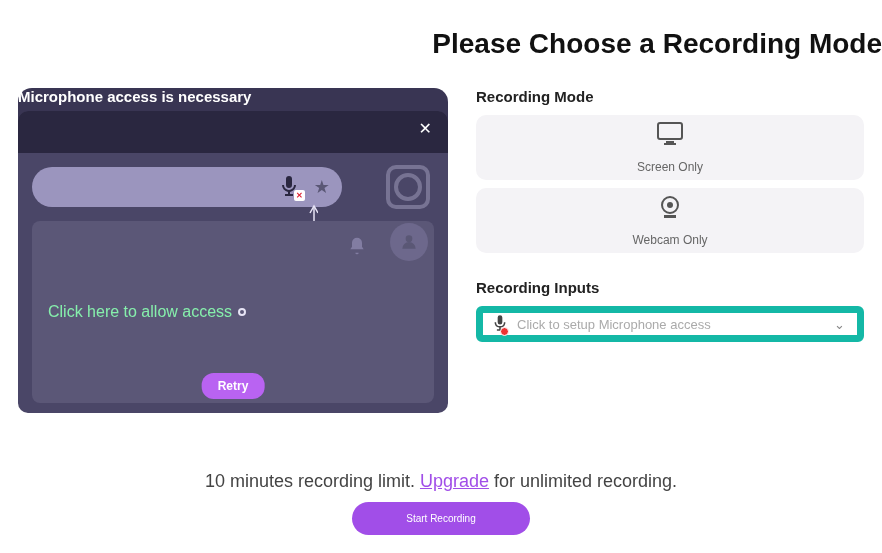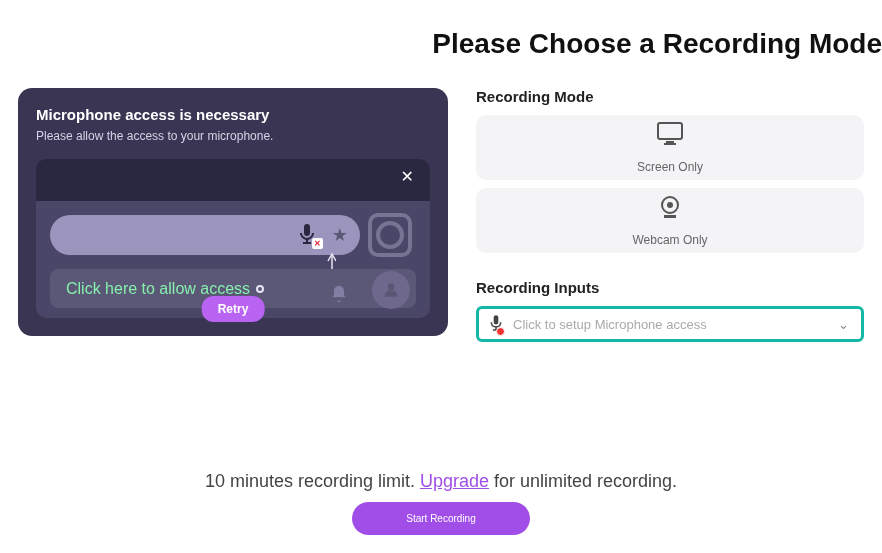--- a/index.html
+++ b/index.html
@@ -19,24 +19,23 @@
     margin-bottom: 28px;
   }
   .main {
     display: flex;
     gap: 28px;
     padding: 0 18px;
   }
   
   .panel {
     width: 430px;
-    height: 248px;
+    height: 325px;
     background: #393553;
     border-radius: 14px;
-    padding: 18px;
     position: relative;
     display: flex;
     flex-direction: column;
   }
   .panel-title {
     color: #fff;
     font-size: 15px;
     font-weight: 600;
     margin-bottom: 6px;
   }
@@ -203,21 +202,21 @@
   }
   .mode.active {
     background: linear-gradient(135deg,#c675f5,#a14ee8);
     color: #fff;
   }
   .mode-ic { color:#555; }
   .mode.active .mode-ic { color:#fff; }
   .dropdown {
     width: 100%;
     height: 36px;
-    border: 3px solid #14b8a6;
+    border: 7px solid #14b8a6;
     border-radius: 6px;
     display: flex;
     align-items: center;
     padding: 0 10px;
     gap: 10px;
     cursor: pointer;
     color: #aaa;
     font-size: 13px;
     position: relative;
   }
@@ -269,21 +268,20 @@
   }
 </style>
 </head>
 <body>
 
 <h1 class="page-title">Please Choose a Recording Mode</h1>
 
 <div class="main">
   <div class="panel">
     <div class="panel-title">Microphone access is necessary</div>
-    <div class="panel-sub">Please allow the access to your microphone.</div>
     <div class="demo-box">
       <div class="demo-header">
         <span class="close-x">✕</span>
       </div>
       <div class="demo-bar">
         <span class="mic-badge">
           <svg width="18" height="20" viewBox="0 0 18 20">
               <path fill="#2a2740" d="M9 0a3 3 0 0 1 3 3v6a3 3 0 1 1-6 0V3a3 3 0 0 1 3-3zm7 9a7 7 0 0 1-6 6.9V18h3v2H5v-2h3v-2.1A7 7 0 0 1 2 9h2a5 5 0 0 0 10 0z"></path>
             </svg>
           <span class="mic-x">✕</span>

